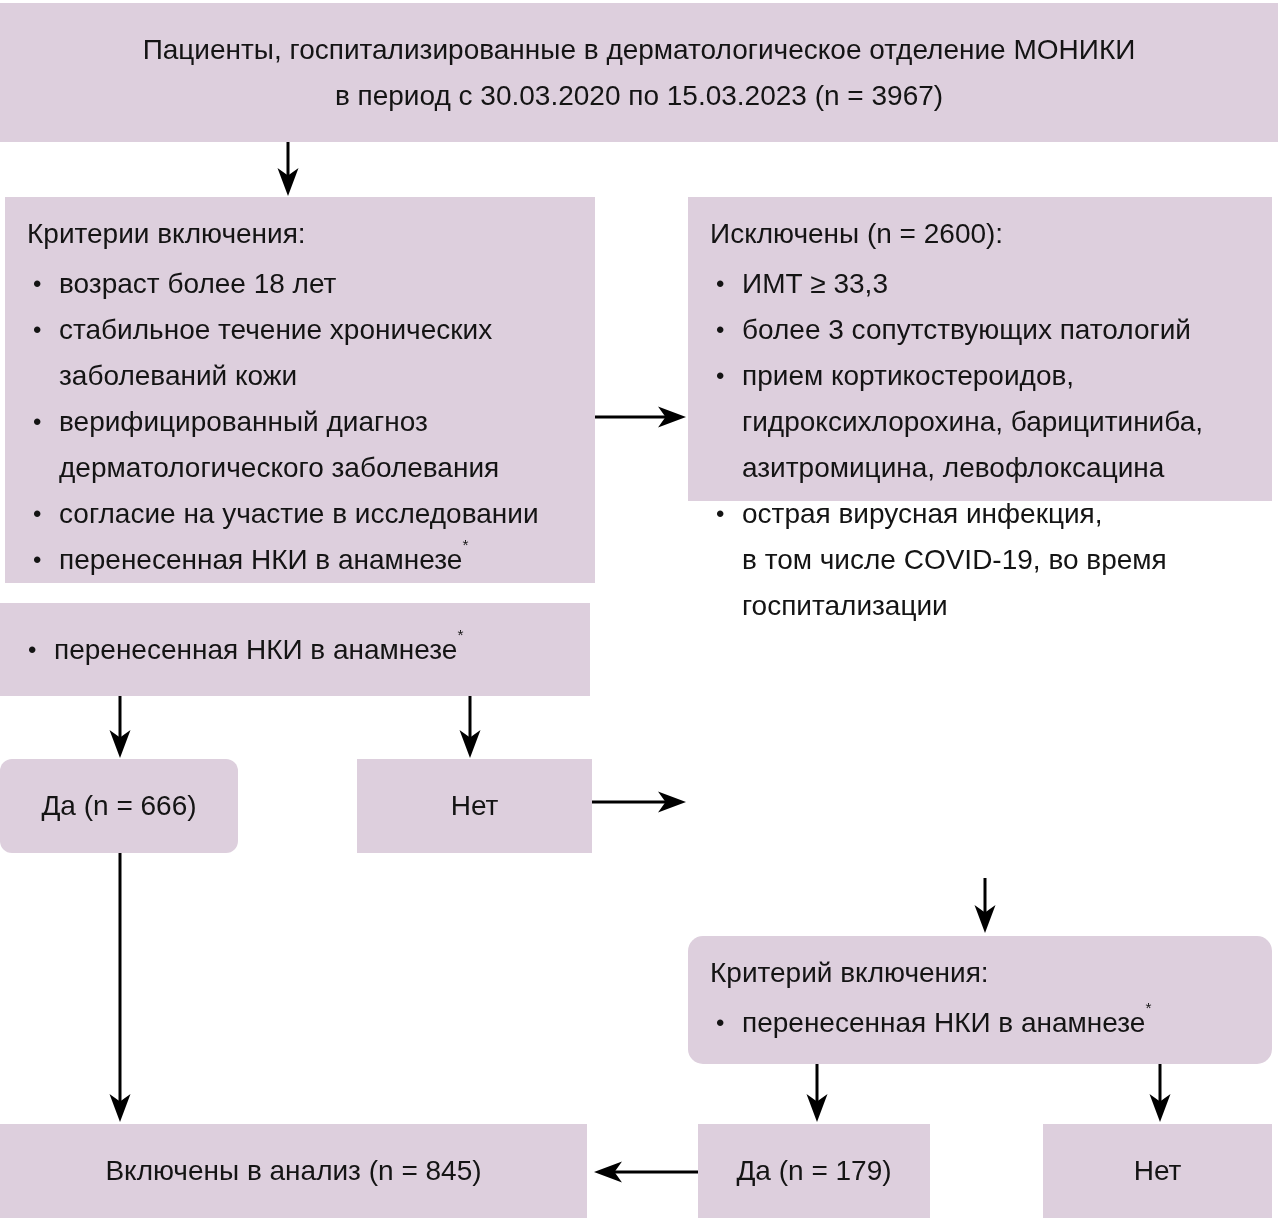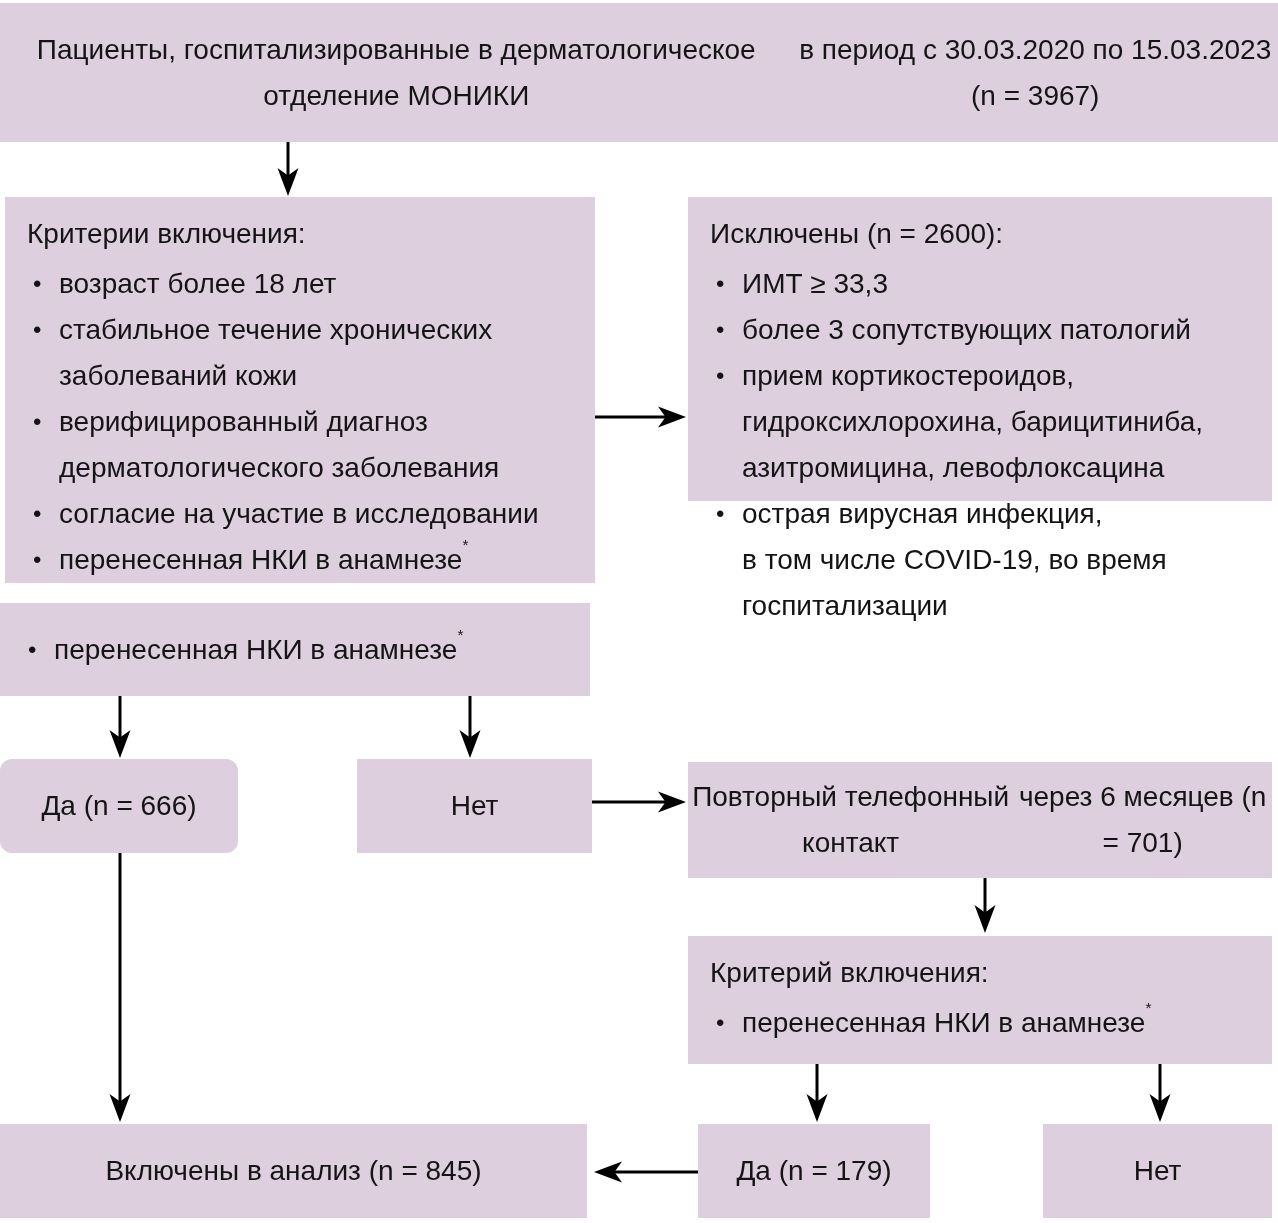--- a/index.html
+++ b/index.html
@@ -19,21 +19,21 @@
     line-height:46px;
     overflow:hidden;
   }
   .box{
     position:absolute;
     background:var(--box-fill);
     box-sizing:border-box;
   }
   .center{
     display:flex;
-    flex-direction:row;
+    flex-direction:column;
     align-items:center;
     justify-content:center;
     text-align:center;
   }
   .vcenter{
     display:flex;
     flex-direction:column;
     justify-content:center;
   }
   ul.plain{
@@ -158,26 +158,22 @@
   </div>
 
   <div class="box center" style="left:0;top:759px;width:238px;height:94px;border-radius:12px;">
     <div>Да (n = 666)</div>
   </div>
 
   <div class="box center" style="left:357px;top:759px;width:235px;height:94px;">
     <div>Нет</div>
   </div>
 
-  <div class="box center" style="left:688px;top:762px;width:584px;height:116px;">
-    <div>Повторный телефонный контакт</div>
-    <div>через 6 месяцев (n = 701)</div>
-  </div>
 
-  <div class="box vcenter" style="left:688px;top:936px;width:584px;height:128px;padding:0 8px 0 22px;">
+  <div class="box vcenter" style="left:688px;top:936px;width:584px;height:128px;padding:0 8px 0 22px;border-radius:15px;">
     <div>Критерий включения:</div>
     <ul class="plain">
       <li class="bullet"><span class="t">перенесенная НКИ в анамнезе</span><sup class="star">*</sup></li>
     </ul>
   </div>
 
   <div class="box center" style="left:0;top:1124px;width:587px;height:94px;">
     <div>Включены в анализ (n = 845)</div>
   </div>
 

